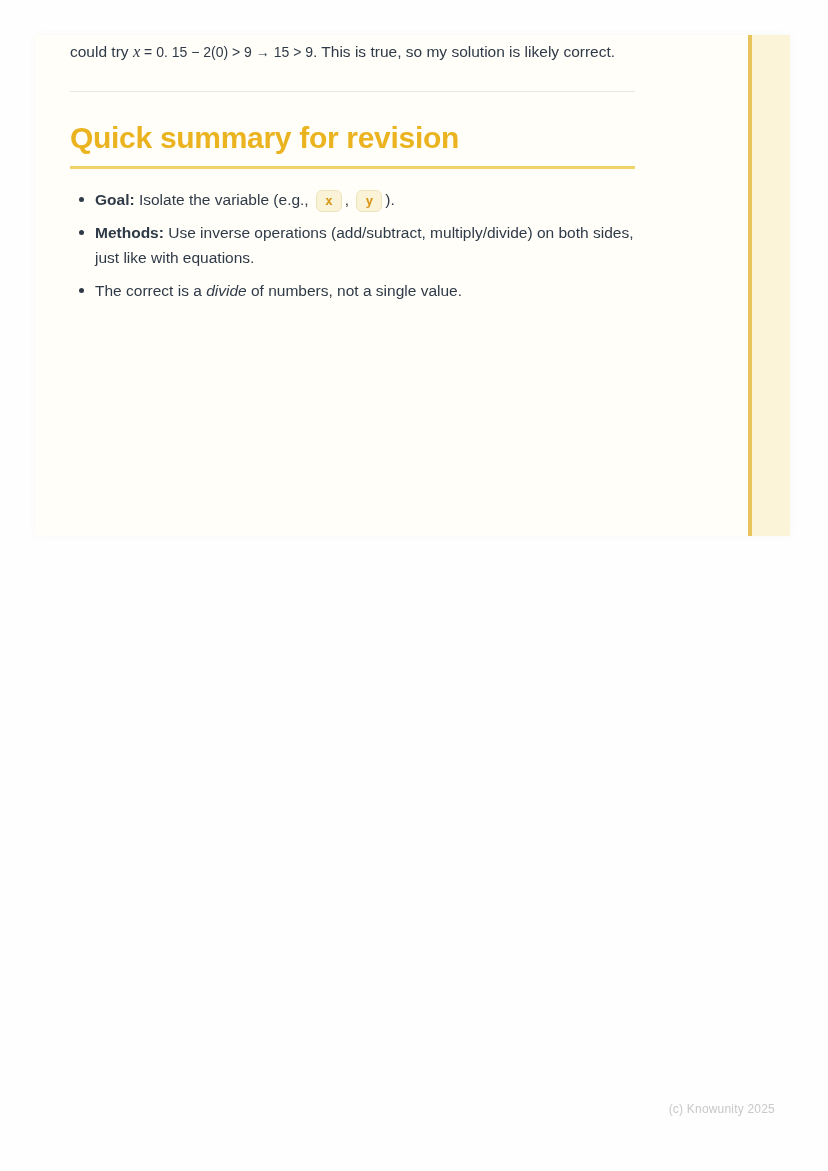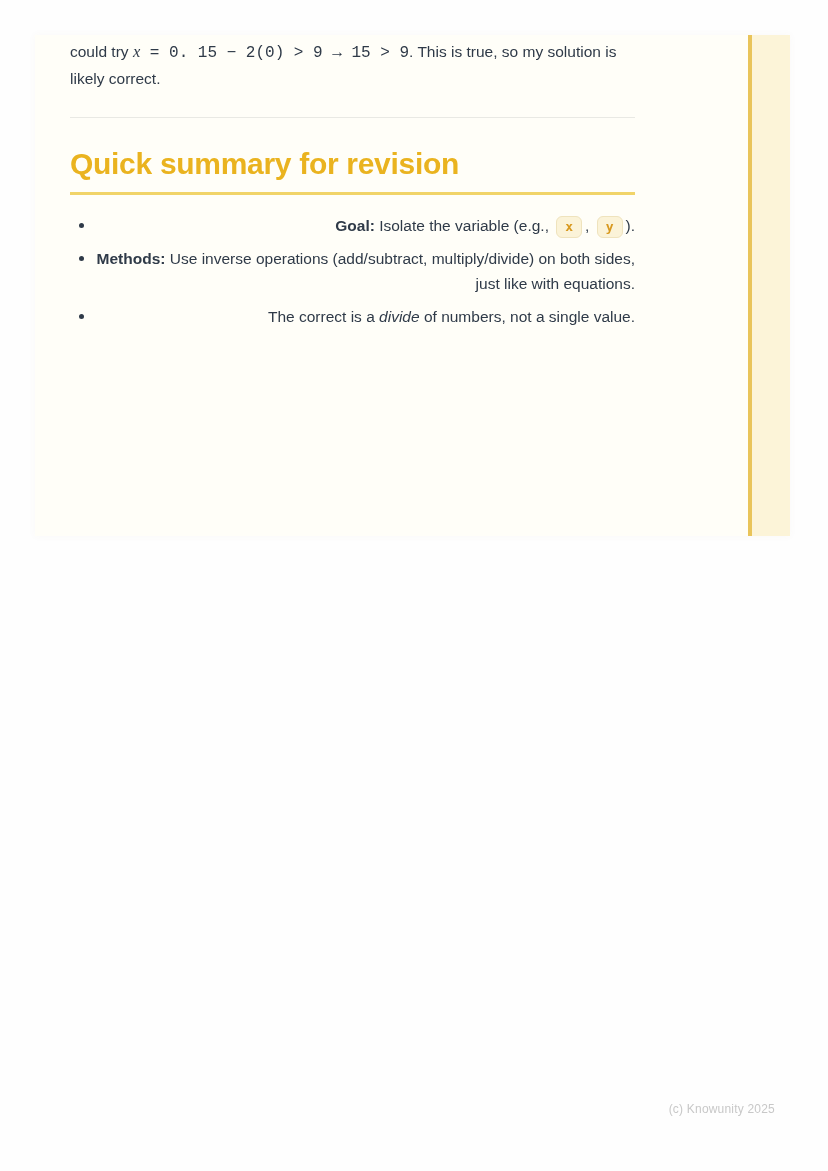--- a/index.html
+++ b/index.html
@@ -25,41 +25,41 @@
     position:absolute;right:0;top:0;bottom:0;width:42px;
     background:var(--accent-strip-bg);
     border-left:4px solid var(--accent-strip-line);
   }
   .card-inner{
     position:absolute;left:35px;top:0;width:565px;padding-top:4px;
   }
   .para{
     margin:0;font-size:15.5px;line-height:25px;color:var(--body-text);
   }
-  .seg-math{font-family:Liberation Mono, monospace;font-size:16px;}
+  .seg-math{font-family:Liberation Sans, sans-serif;font-size:14px;}
   .seg-math-italic{font-family:"Liberation Serif","DejaVu Serif",serif;font-style:italic;font-size:16.5px;}
   .seg-bold{font-weight:bold;}
   .seg-italic{font-style:italic;}
   .seg-code{
     display:inline-block;background:var(--badge-bg);
     border:1px solid var(--badge-border);border-radius:6px;
     padding:1px 8px;margin:0 3px;
     font-family:"DejaVu Sans Mono","Liberation Mono",monospace;
     font-size:13px;font-weight:bold;line-height:18px;color:var(--badge-text);
     vertical-align:baseline;
   }
   .divider{
     height:0;border:none;border-top:1px solid var(--divider);margin:26px 0 0 0;
   }
   .heading{
     margin:30px 0 3px 0;font-size:30px;line-height:32px;font-weight:bold;
     color:var(--heading);letter-spacing:-0.3px;
     padding-bottom:12px;border-bottom:3px solid var(--heading-underline);
   }
-  ul.bullets{list-style:none;margin:18px 0 0 0;padding:0;text-align:right;}
+  ul.bullets{list-style:none;margin:18px 0 0 0;padding:0;}
   ul.bullets>li{
     position:relative;padding-left:25px;margin-bottom:8px;
     font-size:15.5px;line-height:25px;
   }
   ul.bullets>li::before{
     content:"";position:absolute;left:9px;top:10px;width:5px;height:5px;
     border-radius:50%;background:var(--body-text);
   }
   ul.sublist{list-style:none;margin:0 0 4px 0;padding:0;}
   ul.sublist>li{

